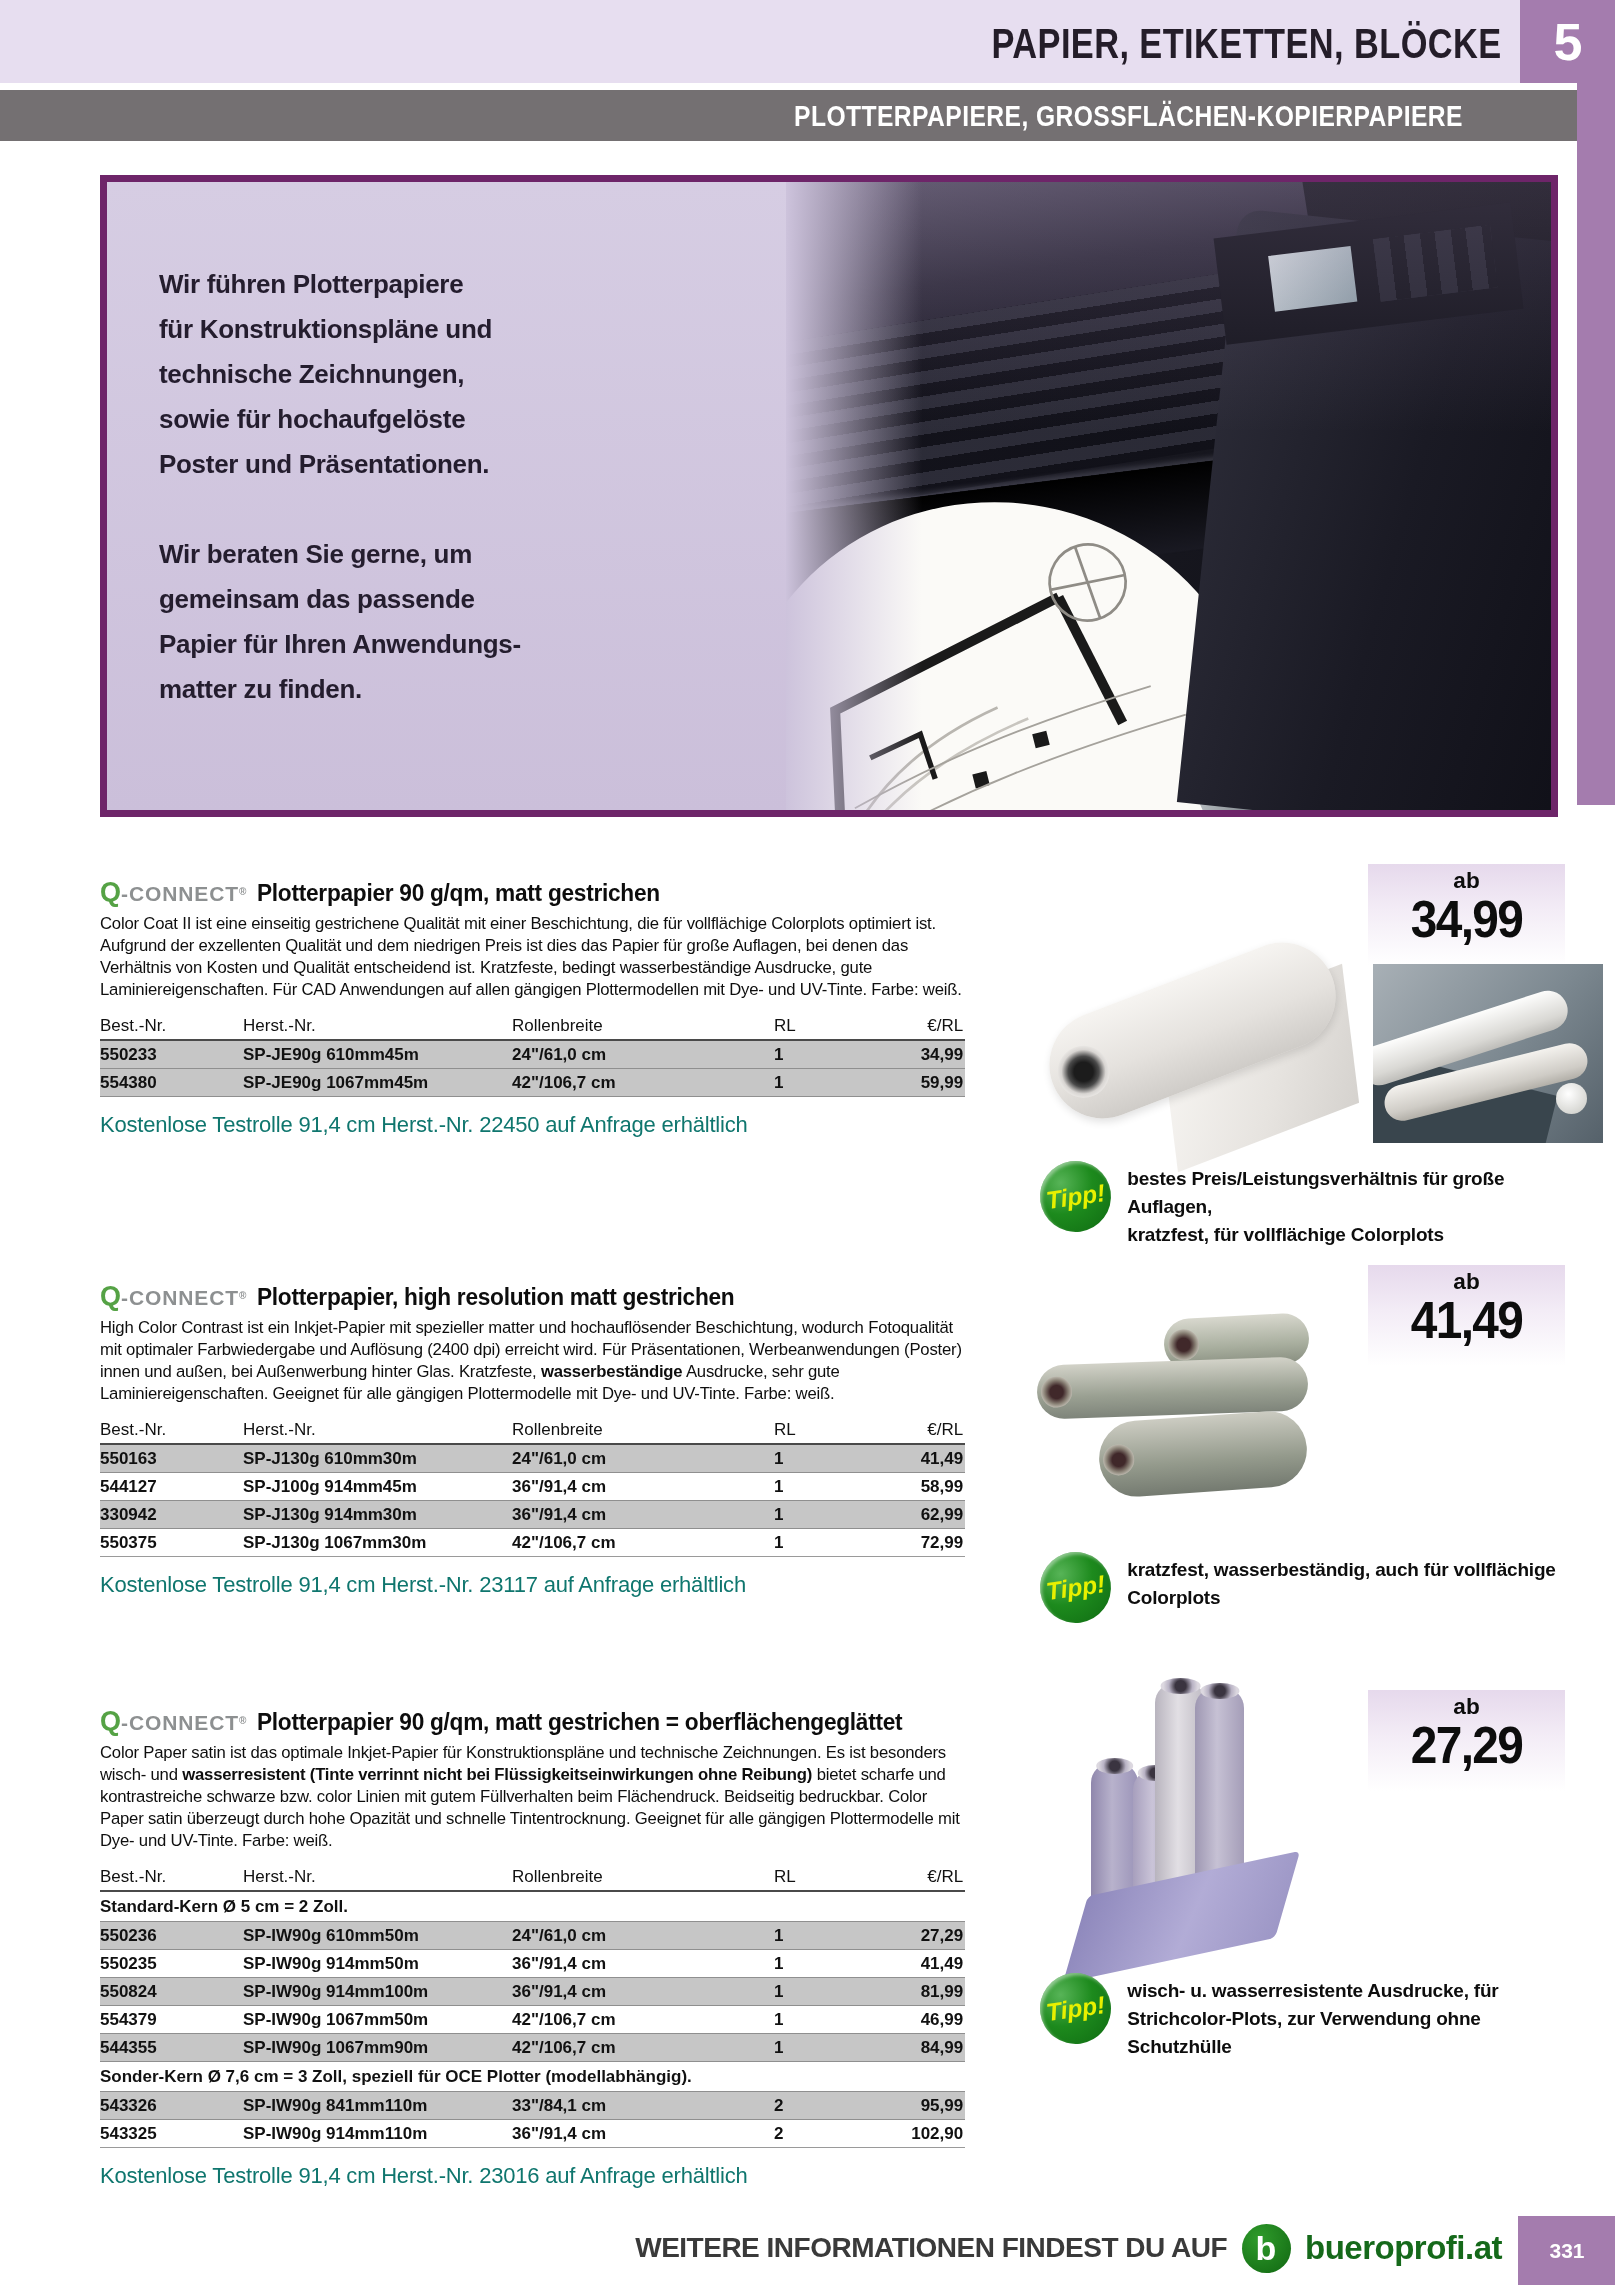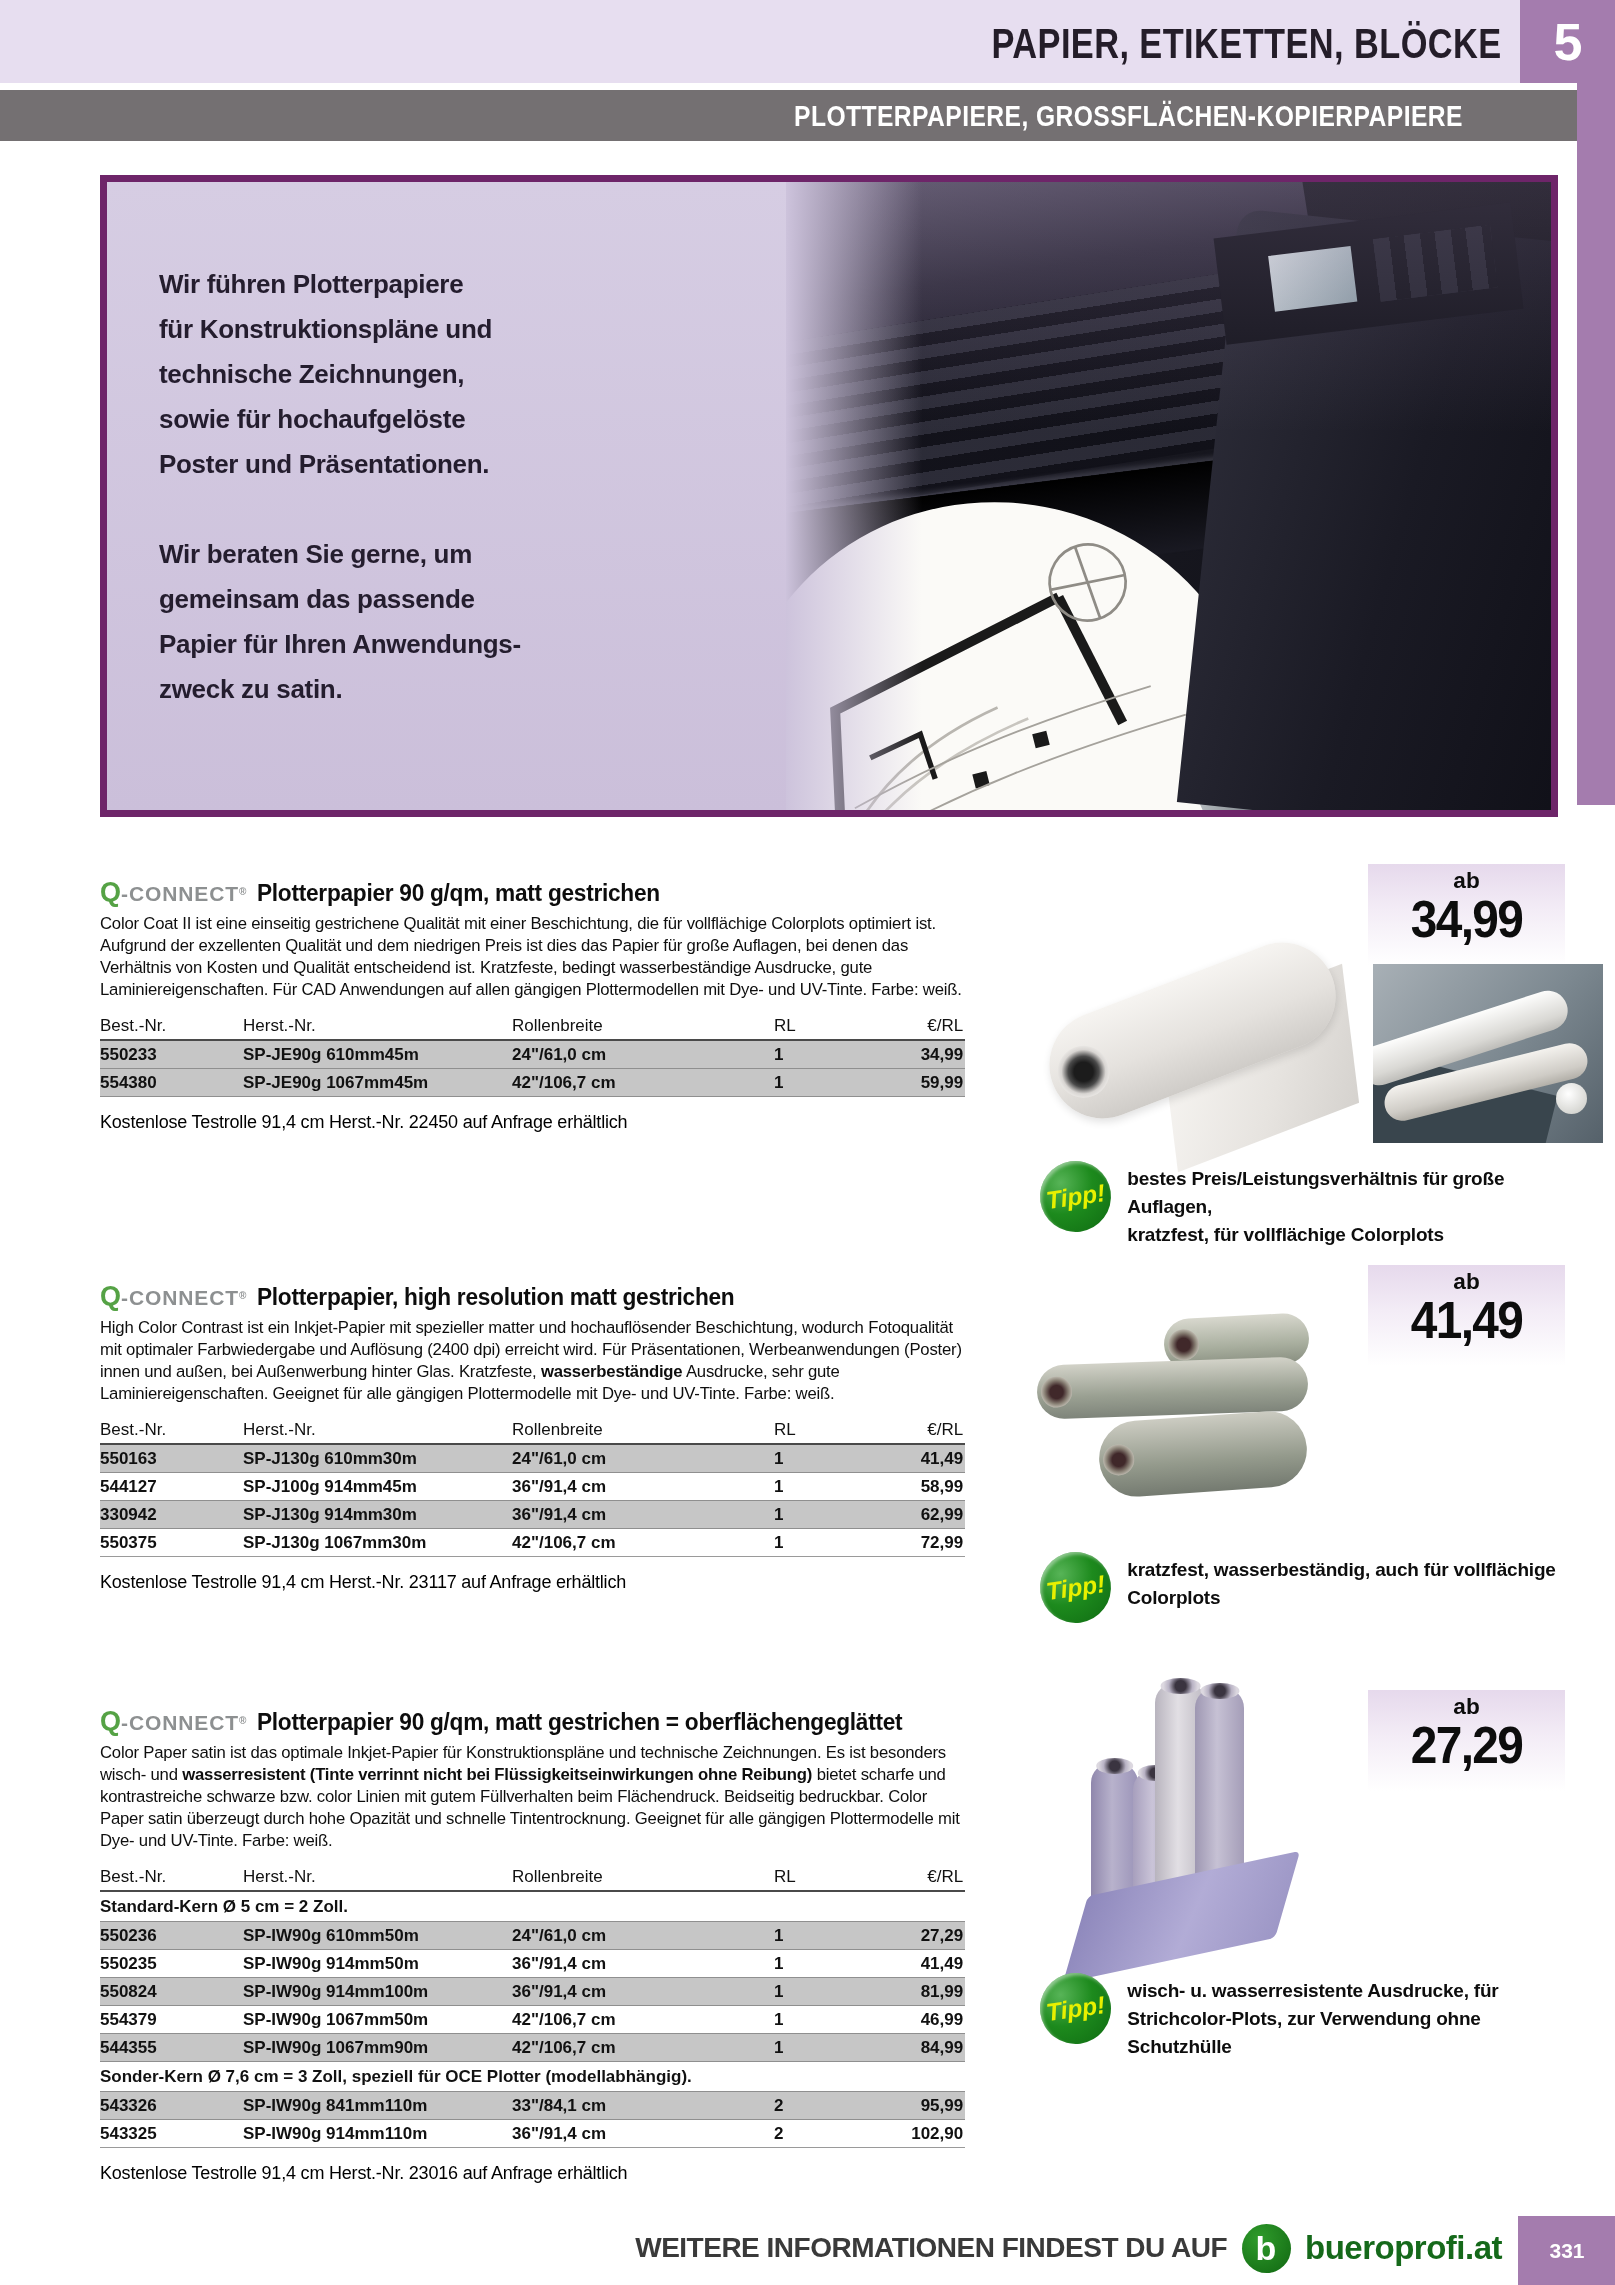--- a/index.html
+++ b/index.html
@@ -69,21 +69,21 @@
   .desc{font-size:16.7px;line-height:22px;margin:0 0 11px;letter-spacing:-0.2px;color:#0e0e0e;}
   .desc .b{font-weight:bold;}
   .ptable{border-collapse:collapse;width:865px;table-layout:fixed;border-bottom:1.8px solid #9a9a9a;}
   .ptable th{font-size:17px;font-weight:normal;text-align:left;height:27px;padding:0;vertical-align:middle;}
   .ptable thead tr{border-bottom:2.7px solid #4a4a4a;}
   .ptable td{font-size:17px;font-weight:bold;height:27px;padding:0;vertical-align:middle;}
   .ptable th:nth-child(4),.ptable td.c4{padding-right:23.5px;}
   .ptable th:nth-child(5),.ptable td.c5{text-align:right;padding-right:1.8px;}
   .ptable tr.gray{background:#c6c6c6;border-top:1.8px solid #8f8f8f;border-bottom:1.8px solid #8f8f8f;}
   .ptable tr.sub td{height:29px;font-weight:bold;}
-  .note{font-size:18px;margin:14.5px 0 0;letter-spacing:-0.2px;color:#000000;}
+  .note{font-size:22px;margin:14.5px 0 0;letter-spacing:-0.2px;color:#0f766e;}
 
   
   .price-box{position:absolute;left:1368px;width:197px;height:101px;text-align:center;
              background:linear-gradient(180deg,#e6d9ec 0%,#f3ecf6 45%,#ffffff 100%);}
   .pb-1{top:864px;} .pb-2{top:1265px;} .pb-3{top:1690px;}
   .price-ab{font-size:22.6px;font-weight:bold;line-height:1;padding-top:6.3px;color:#0d0d0d;}
   .price-val{font-size:52px;font-weight:bold;letter-spacing:-1.8px;line-height:1.02;color:#0d0d0d;
              transform:scaleX(.92);transform-origin:center top;}
 
   
@@ -168,21 +168,21 @@
   <div class="hero">
     <div class="hero-left">
       <p>Wir führen Plotterpapiere
 für Konstruktionspläne und
 technische Zeichnungen,
 sowie für hochaufgelöste
 Poster und Präsentationen.</p>
       <p>Wir beraten Sie gerne, um
 gemeinsam das passende
 Papier für Ihren Anwendungs-
-zweck zu satin.</p>
+matter zu finden.</p>
     </div>
     <div class="hero-photo">
       <div class="hp-lid"></div>
       <div class="hp-slats"></div>
       <div class="hp-slot"></div>
       <div class="hp-paper">
         <svg width="525" height="389" viewBox="0 0 580 430">
           <path d="M60,390 C120,300 190,250 300,230" stroke="#b9b6b0" stroke-width="3" fill="none"></path>
           <path d="M40,420 C110,320 200,270 330,250" stroke="#c8c5bf" stroke-width="3" fill="none"></path>
           <path d="M95,340 L125,190 L395,128" stroke="#1a1a1a" stroke-width="11" fill="none"></path>

